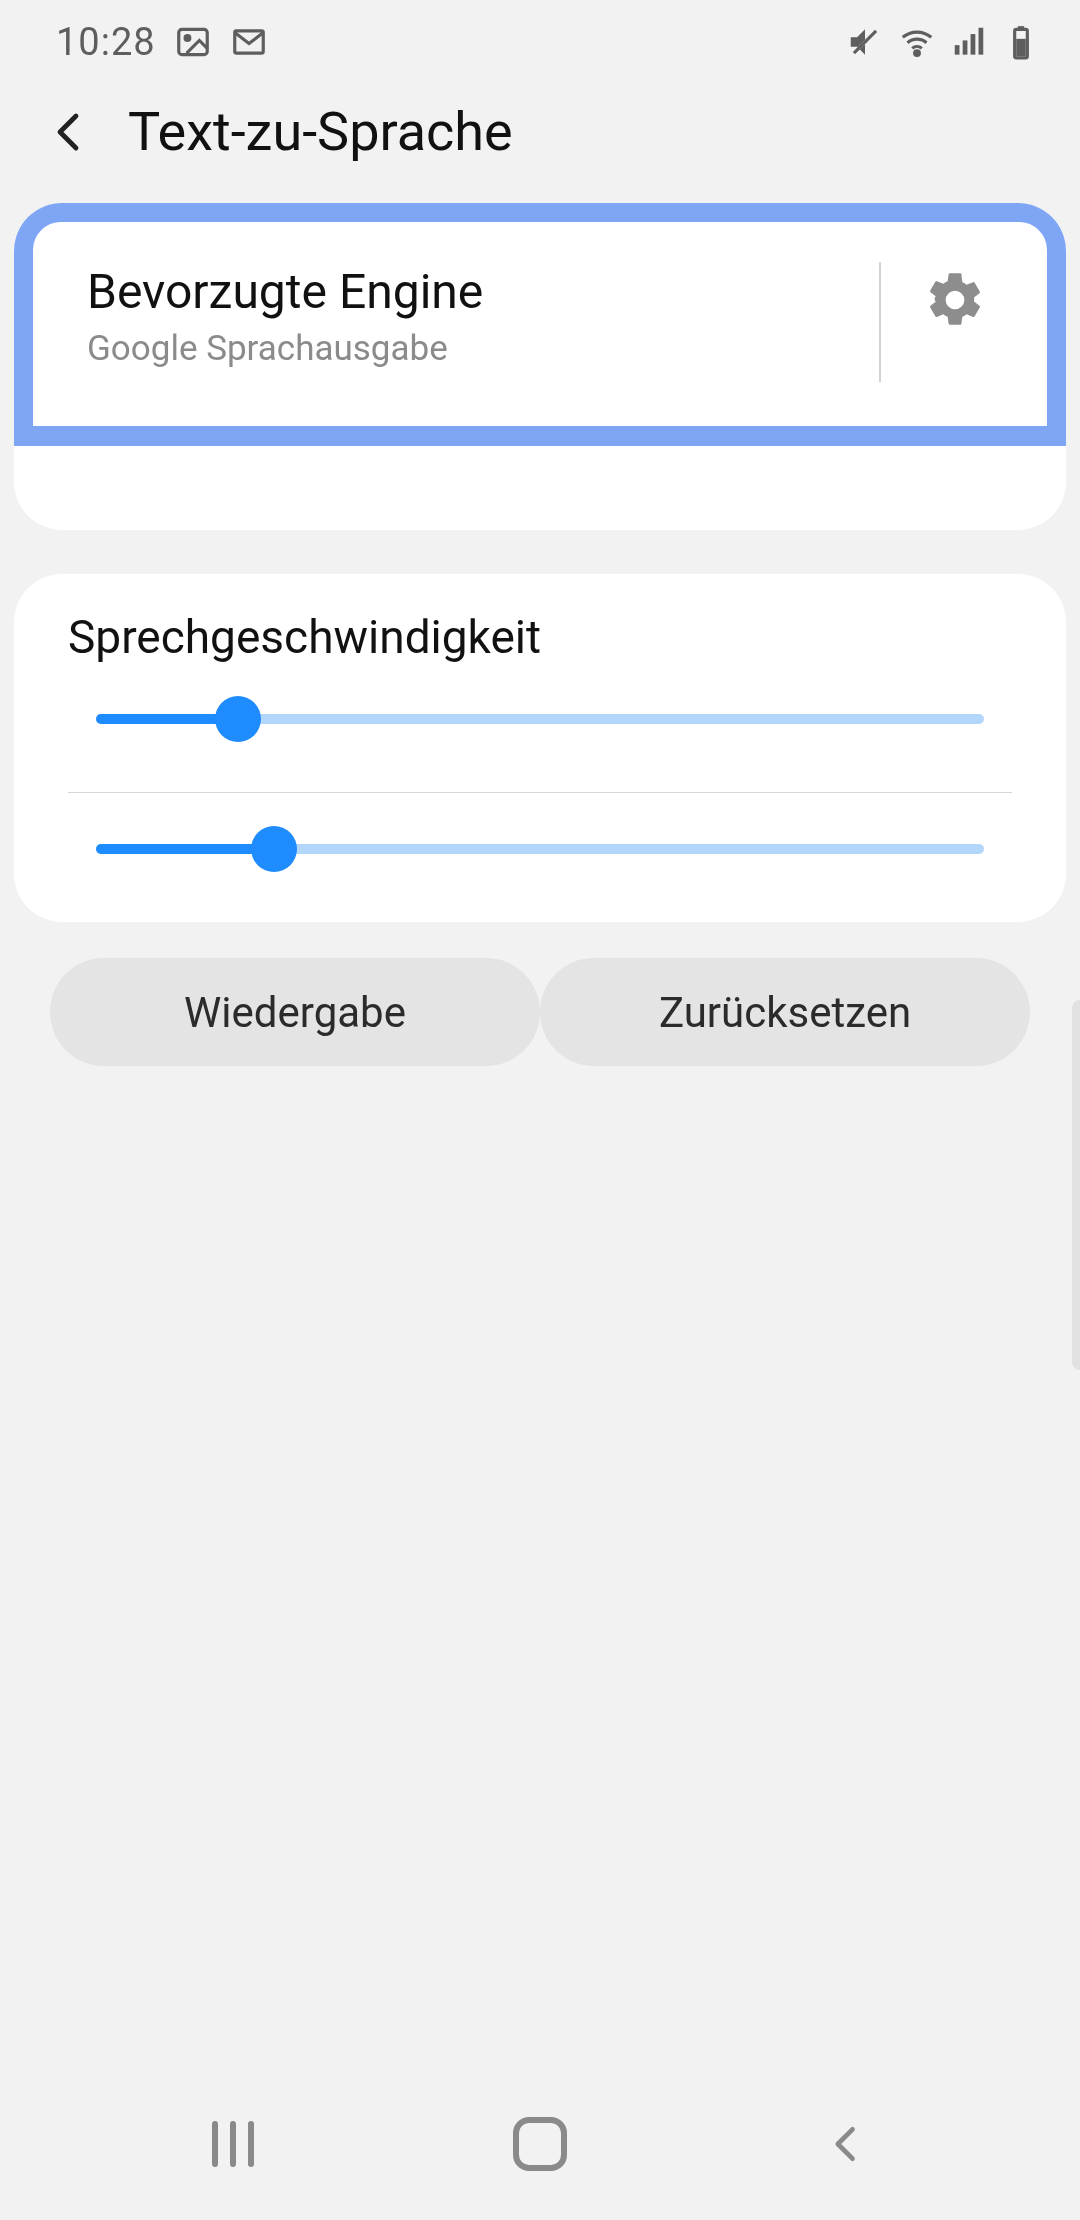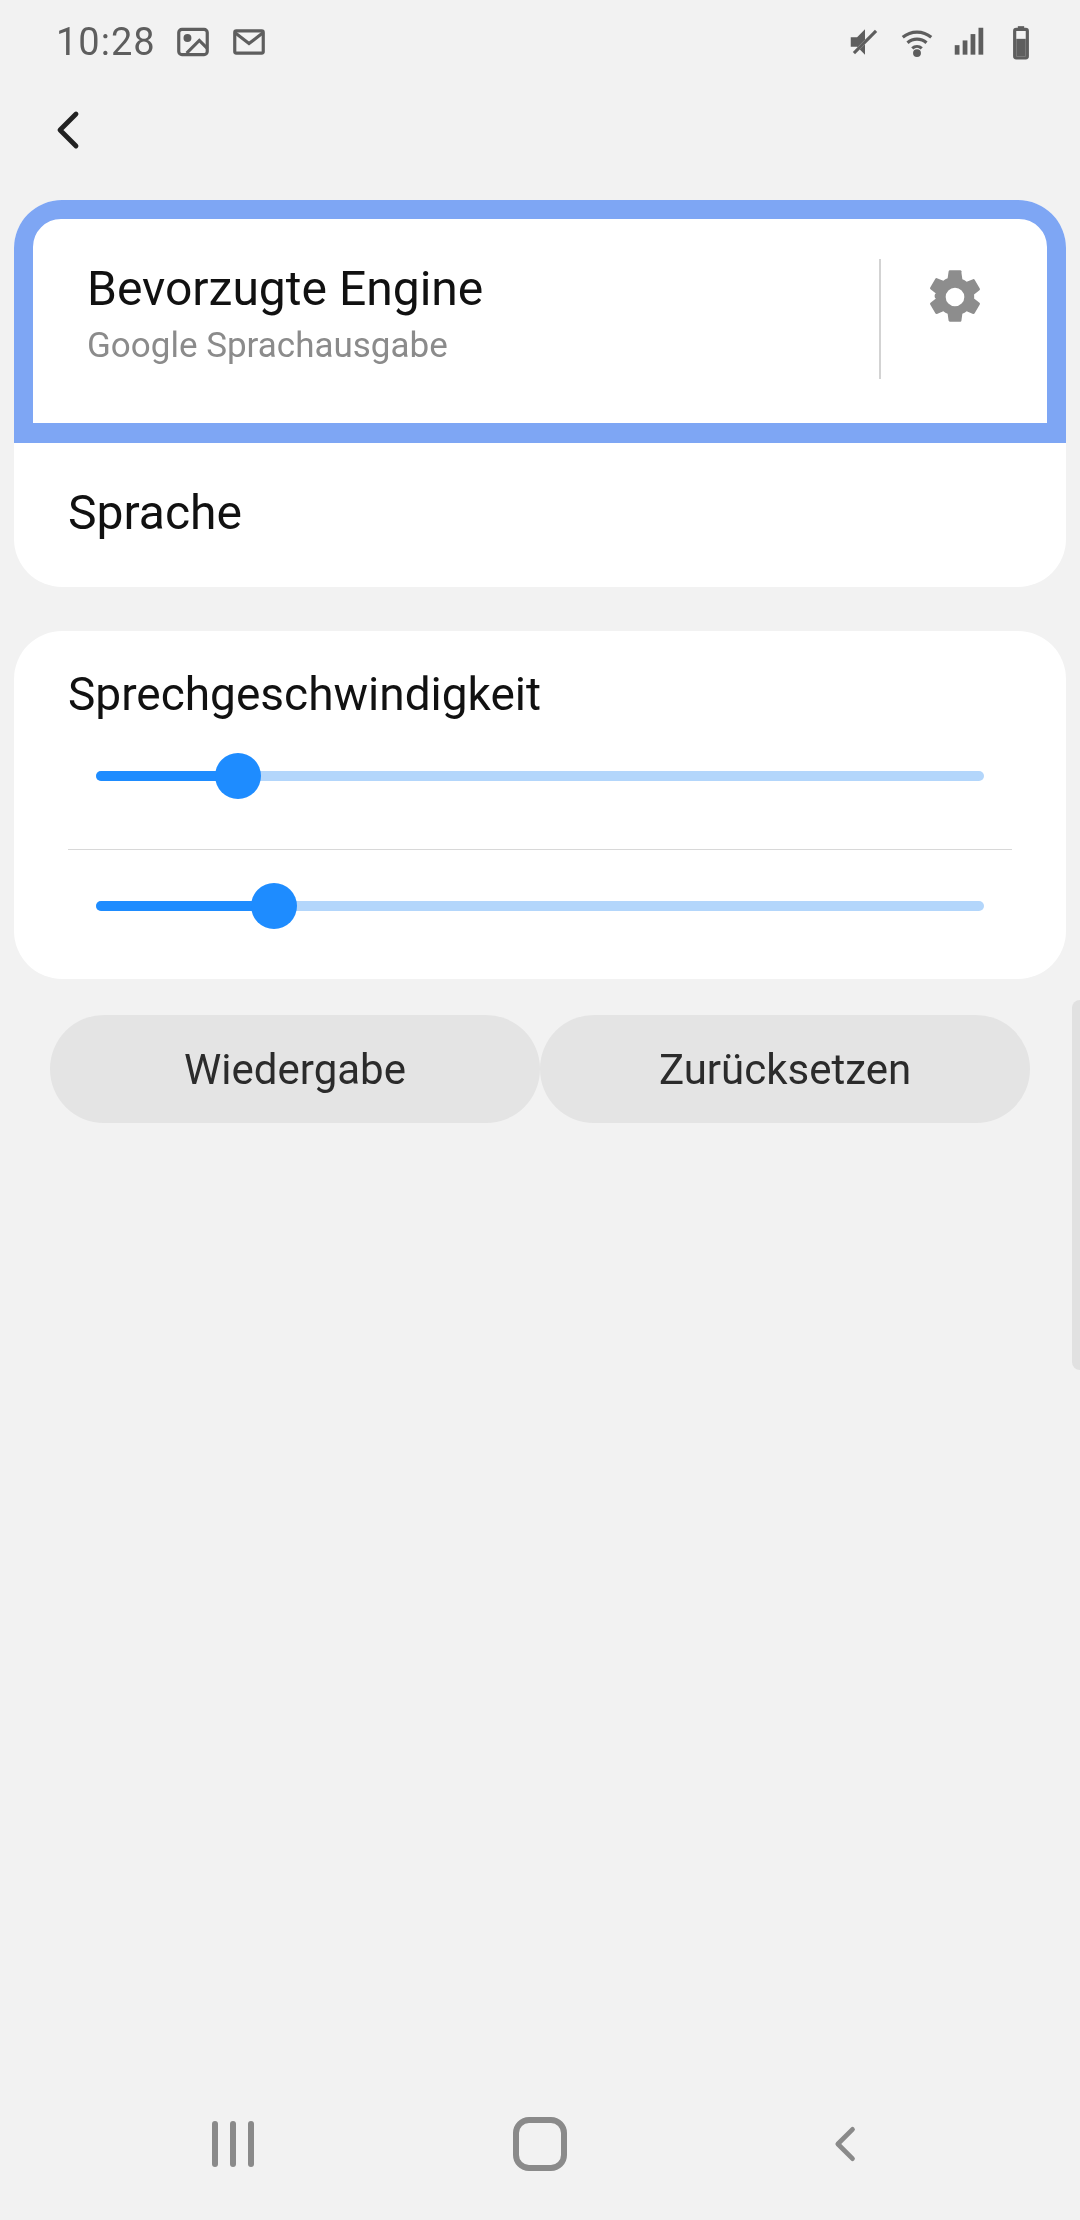--- a/index.html
+++ b/index.html
@@ -203,40 +203,40 @@
     </span>
   </div>
 </div>
 
 <div class="app-bar">
   <div class="back-btn">
     <svg viewBox="0 0 24 24" width="48" height="48" fill="none" stroke="#222" stroke-width="2.4" stroke-linecap="round" stroke-linejoin="round">
         <polyline points="15 4 7 12 15 20"></polyline>
       </svg>
   </div>
+  <div class="app-title">Text-zu-Sprache</div>
 </div>
 
 <div class="card-group">
   <div class="highlight-wrap">
     <div class="row">
       <div class="row-body">
         <div class="row-title">Bevorzugte Engine</div>
         <div class="row-sub">Google Sprachausgabe</div>
       </div>
       <div class="vdiv"></div>
       <div class="gear-btn">
         <svg viewBox="0 0 24 24" fill="#8d8d8d">
             <path d="M19.14 12.94a7.14 7.14 0 0 0 .05-.94 7.14 7.14 0 0 0-.05-.94l2.03-1.58a.5.5 0 0 0 .12-.64l-1.92-3.32a.5.5 0 0 0-.6-.22l-2.39.96a7.03 7.03 0 0 0-1.62-.94l-.36-2.54A.5.5 0 0 0 13.9 2h-3.8a.5.5 0 0 0-.5.42l-.36 2.54c-.58.24-1.12.55-1.62.94l-2.39-.96a.5.5 0 0 0-.6.22L2.71 8.48a.5.5 0 0 0 .12.64l2.03 1.58c-.3.06-.5.38-.5.94s.2.88.5.94l-2.03 1.58a.5.5 0 0 0-.12.64l1.92 3.32c.13.22.39.31.6.22l2.39-.96c.5.39 1.04.7 1.62.94l.36 2.54c.4.24.25.42.5.42h3.8c.25 0 .46-.18.5-.42l.36-2.54c.58-.24 1.12-.55 1.62-.94l2.39.96c.21.09.47 0 .6-.22l1.92-3.32a.5.5 0 0 0-.12-.64l-2.03-1.58zM12 15.5A3.5 3.5 0 1 1 12 8.5a3.5 3.5 0 0 1 0 7z"></path>
           </svg>
       </div>
     </div>
   </div>
   <div class="row">
     <div class="row-body">
-      <div class="row-title">Sprache</div>
     </div>
   </div>
 </div>
 
 <div class="card-group">
   <div class="slider-row">
     <div class="slider-label">Sprechgeschwindigkeit</div>
     <div class="slider">
       <div class="slider-track"></div>
       <div class="slider-fill" id="speed-fill" style="width: 16%;"></div>

